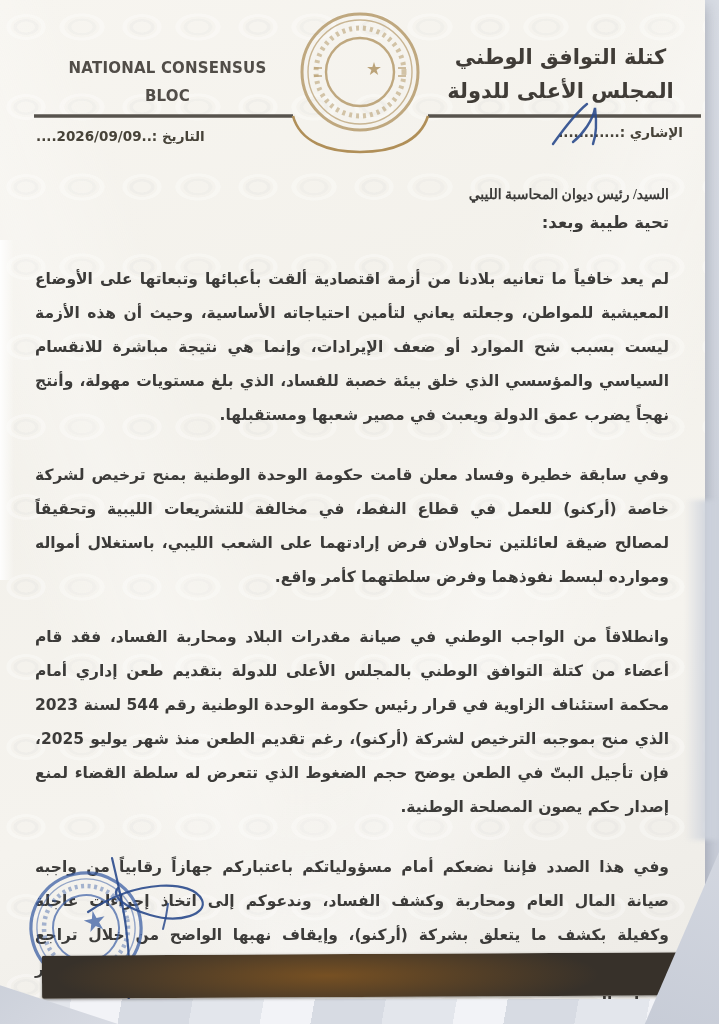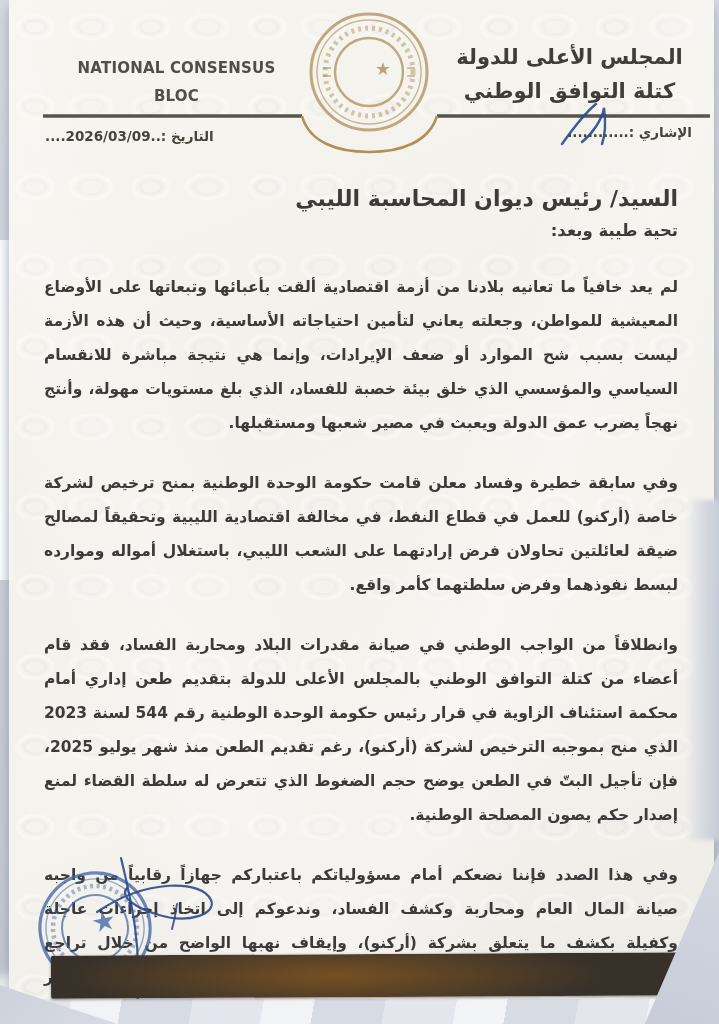--- a/index.html
+++ b/index.html
@@ -8,21 +8,21 @@
     font-family:"DejaVu Sans","Liberation Sans",sans-serif;
     background:linear-gradient(180deg,#d8dce4 0%,#cdd2dc 55%,#c5cad6 100%);
   }
   .scene{position:absolute;inset:0;}
   
   .ribbon{position:absolute;background:rgba(248,249,252,0.85);filter:blur(5px);}
   .rib1{left:-80px;top:930px;width:560px;height:220px;transform:rotate(-14deg);}
   .rib2{left:300px;top:960px;width:520px;height:200px;transform:rotate(9deg);background:rgba(240,242,247,0.8);}
   
   .paper{
-    position:absolute;left:9px;top:0;width:705px;height:1002px;
+    position:absolute;left:0;top:0;width:705px;height:1002px;
     background:linear-gradient(160deg,#f7f5f0 0%,#f3f1eb 38%,#f5f3ee 68%,#edebe6 100%);
     box-shadow:0 6px 14px rgba(60,65,80,.35);
   }
   
   .paper::before{
     content:"";position:absolute;inset:0;pointer-events:none;opacity:.55;
     background-image:
       radial-gradient(ellipse 26px 17px at 26px 27px, rgba(255,255,255,0) 57%, rgba(255,255,255,.55) 60%, rgba(255,255,255,.55) 74%, rgba(255,255,255,0) 77%),
       radial-gradient(ellipse 21px 13px at 26px 27px, rgba(168,172,182,0) 40%, rgba(168,172,182,.12) 44%, rgba(168,172,182,.12) 58%, rgba(168,172,182,0) 62%),
       radial-gradient(ellipse 30px 18px at 82px 27px, rgba(255,255,255,0) 57%, rgba(255,255,255,.5) 60%, rgba(255,255,255,.5) 74%, rgba(255,255,255,0) 77%),
@@ -56,21 +56,21 @@
     font-weight:bold;font-size:21px;line-height:34px;text-align:center;z-index:3;}
   .logo{position:absolute;left:296px;top:8px;width:128px;height:128px;z-index:3;}
   .divider-svg{position:absolute;left:0;top:100px;width:719px;height:56px;z-index:2;}
   .meta-date{position:absolute;left:36px;top:128px;direction:rtl;color:#474339;
     font-weight:bold;font-size:13.5px;z-index:3;}
   .meta-ref{position:absolute;right:22px;top:124px;direction:rtl;color:#474339;
     font-weight:bold;font-size:13.5px;z-index:3;}
   .ref-scribble{position:absolute;right:92px;top:100px;width:70px;height:52px;z-index:4;}
   
   .letter-body{position:absolute;right:36px;left:27px;top:186px;direction:rtl;z-index:3;color:#3c3b39;}
-  .addressee{font-size:22px;font-weight:bold;margin:0 0 10px 0;}
+  .addressee{font-size:14px;font-weight:bold;margin:0 0 10px 0;font-family:Liberation Serif, serif;}
   .greeting{font-size:16.5px;font-weight:bold;margin:4px 0 30px 0;}
   .para{font-size:15.5px;font-weight:bold;line-height:34px;text-align:justify;margin:0 0 26px 8px;}
   .closing{font-size:16px;font-weight:bold;text-align:center;margin:6px 0 0 0;transform:translateX(30px);}
   
   .stamp{position:absolute;left:26px;top:868px;width:120px;height:120px;z-index:4;transform:rotate(-12deg);opacity:.88;}
   .signature{position:absolute;left:18px;top:852px;width:430px;height:165px;z-index:4;}
   
   .footer-bar{position:absolute;left:42px;top:954px;width:648px;height:43px;z-index:5;
     transform:rotate(-.3deg);border-radius:2px;
     background:radial-gradient(ellipse 60% 130% at 44% 50%, rgba(196,118,26,.45), rgba(196,118,26,0) 70%),#37312a;
@@ -97,41 +97,41 @@
         <circle cx="64" cy="64" r="44" fill="none" stroke="#b59a6b" stroke-width="5" stroke-dasharray="3 4" opacity=".55"></circle>
         <circle cx="64" cy="64" r="34" fill="none" stroke="#b59a6b" stroke-width="2.4" opacity=".85"></circle>
         <path d="M64 36 a28 28 0 1 0 0 56 a23 23 0 1 1 0 -56 Z" fill="#b59a6b" opacity=".8"></path>
         <path d="M78 64 l4.2 3.1 -1.6 -5 4.3 -3.1 -5.3 0 -1.6 -5 -1.6 5 -5.3 0 4.3 3.1 -1.6 5 Z" fill="#b59a6b" opacity=".9"></path>
         <path d="M18 60 h8 M18 68 h8" stroke="#b59a6b" stroke-width="2" opacity=".6"></path>
         <path d="M102 60 h8 M102 68 h8" stroke="#b59a6b" stroke-width="2" opacity=".6"></path>
       </svg>
     </div>
 
     <div class="org-ar">
+      <div>كتلة التوافق الوطني</div>
       <div>المجلس الأعلى للدولة</div>
-      <div>كتلة التوافق الوطني</div>
     </div>
 
     <svg class="divider-svg" viewBox="0 0 719 56">
       <path d="M34 16 H293" stroke="#57534d" stroke-width="3.4" fill="none"></path>
       <path d="M428 16 H701" stroke="#57534d" stroke-width="3.4" fill="none"></path>
       <path d="M293 16 C300 42 328 52 360 52 C392 52 420 42 428 16" stroke="#b08f58" stroke-width="2.6" fill="none"></path>
     </svg>
 
-    <div class="meta-date">التاريخ :..2026/03/09....</div>
+    <div class="meta-date">التاريخ :..2026/09/09....</div>
     <div class="meta-ref">الإشاري :............</div>
     <svg class="ref-scribble" viewBox="0 0 70 52">
       <path d="M10 44 C20 30 34 12 44 4 M30 42 C40 34 50 20 52 8 C53 16 55 30 50 44" stroke="#2a4a8c" stroke-width="2.4" fill="none" stroke-linecap="round" opacity=".9"></path>
     </svg>
 
     <div class="letter-body">
       <p class="addressee">السيد/ رئيس ديوان المحاسبة الليبي</p>
       <p class="greeting">تحية طيبة وبعد:</p>
       <p class="para">لم يعد خافياً ما تعانيه بلادنا من أزمة اقتصادية ألقت بأعبائها وتبعاتها على الأوضاع المعيشية للمواطن، وجعلته يعاني لتأمين احتياجاته الأساسية، وحيث أن هذه الأزمة ليست بسبب شح الموارد أو ضعف الإيرادات، وإنما هي نتيجة مباشرة للانقسام السياسي والمؤسسي الذي خلق بيئة خصبة للفساد، الذي بلغ مستويات مهولة، وأنتج نهجاً يضرب عمق الدولة ويعبث في مصير شعبها ومستقبلها.</p>
-      <p class="para">وفي سابقة خطيرة وفساد معلن قامت حكومة الوحدة الوطنية بمنح ترخيص لشركة خاصة (أركنو) للعمل في قطاع النفط، في مخالفة اقتصادية الليبية وتحقيقاً لمصالح ضيقة لعائلتين تحاولان فرض إرادتهما على الشعب الليبي، باستغلال أمواله وموارده لبسط نفوذهما وفرض سلطتهما كأمر واقع.</p>
+      <p class="para">وفي سابقة خطيرة وفساد معلن قامت حكومة الوحدة الوطنية بمنح ترخيص لشركة خاصة (أركنو) للعمل في قطاع النفط، في مخالفة للتشريعات الليبية وتحقيقاً لمصالح ضيقة لعائلتين تحاولان فرض إرادتهما على الشعب الليبي، باستغلال أمواله وموارده لبسط نفوذهما وفرض سلطتهما كأمر واقع.</p>
       <p class="para">وانطلاقاً من الواجب الوطني في صيانة مقدرات البلاد ومحاربة الفساد، فقد قام أعضاء من كتلة التوافق الوطني بالمجلس الأعلى للدولة بتقديم طعن إداري أمام محكمة استئناف الزاوية في قرار رئيس حكومة الوحدة الوطنية رقم 544 لسنة 2023 الذي منح بموجبه الترخيص لشركة (أركنو)، رغم تقديم الطعن منذ شهر يوليو 2025، فإن تأجيل البتّ في الطعن يوضح حجم الضغوط الذي تتعرض له سلطة القضاء لمنع إصدار حكم يصون المصلحة الوطنية.</p>
       <p class="para">وفي هذا الصدد فإننا نضعكم أمام مسؤولياتكم باعتباركم جهازاً رقابياً من واجبه صيانة المال العام ومحاربة وكشف الفساد، وندعوكم إلى اتخاذ إجراءات عاجلة وكفيلة بكشف ما يتعلق بشركة (أركنو)، وإيقاف نهبها الواضح من خلال تراجع الإيرادات النفطية، وهو ما يؤكده تقرير خبراء الأمم المتحدة المعني بليبيا والتقارير الدولية العديدة.</p>
       <p class="closing">وتفضلوا بقبول فائق التقدير والاحترام</p>
     </div>
 
     <div class="stamp">
       <svg viewBox="0 0 120 120" width="120" height="120">
         <circle cx="60" cy="60" r="55" fill="none" stroke="#3c5fa5" stroke-width="3.2" opacity=".85"></circle>
         <circle cx="60" cy="60" r="49" fill="none" stroke="#3c5fa5" stroke-width="1.4" opacity=".6"></circle>
         <circle cx="60" cy="60" r="42" fill="none" stroke="#3c5fa5" stroke-width="4.5" stroke-dasharray="3 3.5" opacity=".5"></circle>

